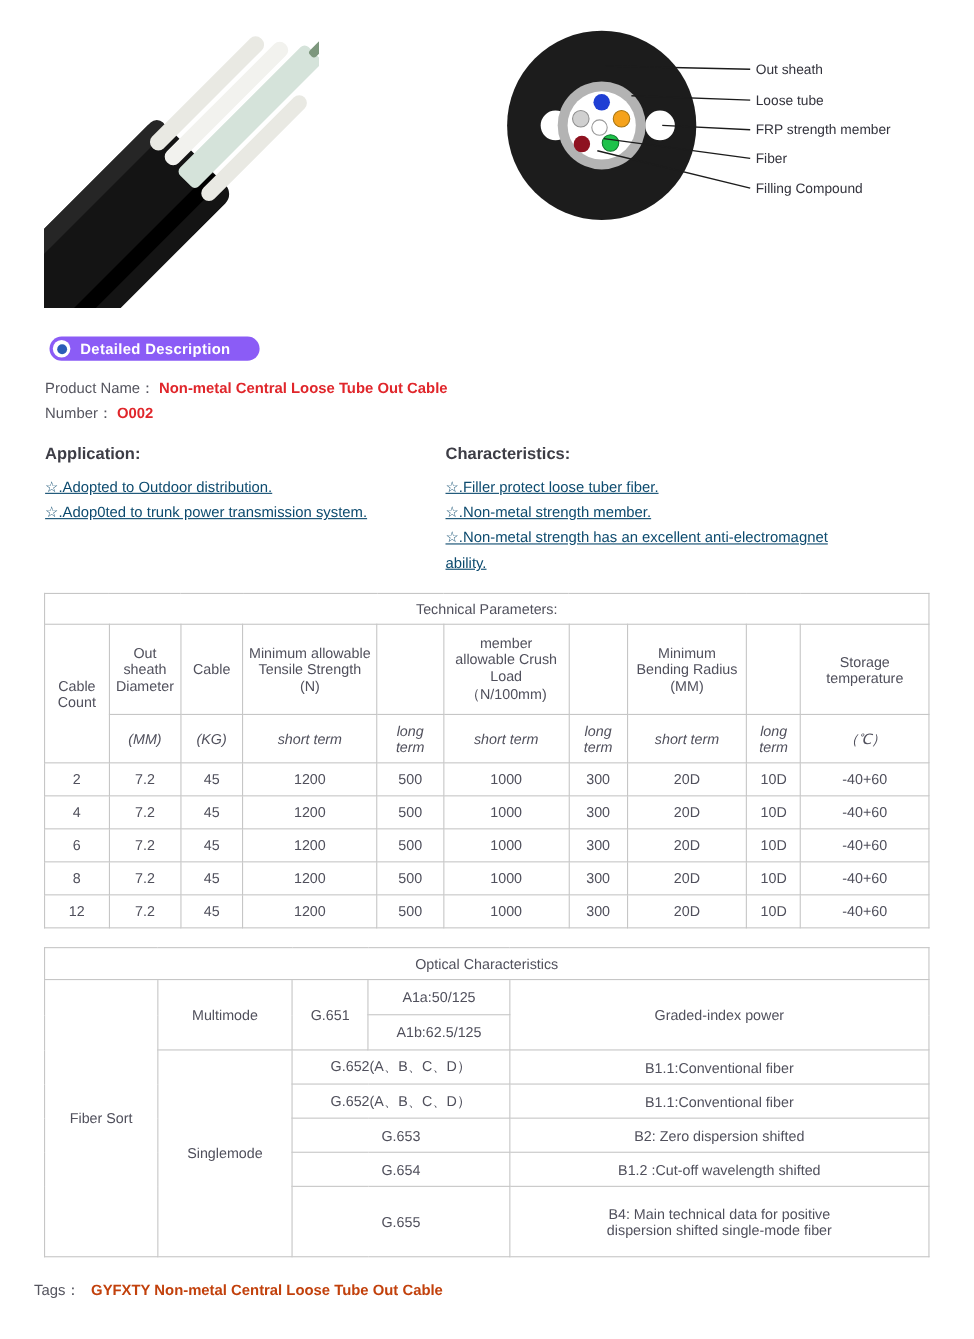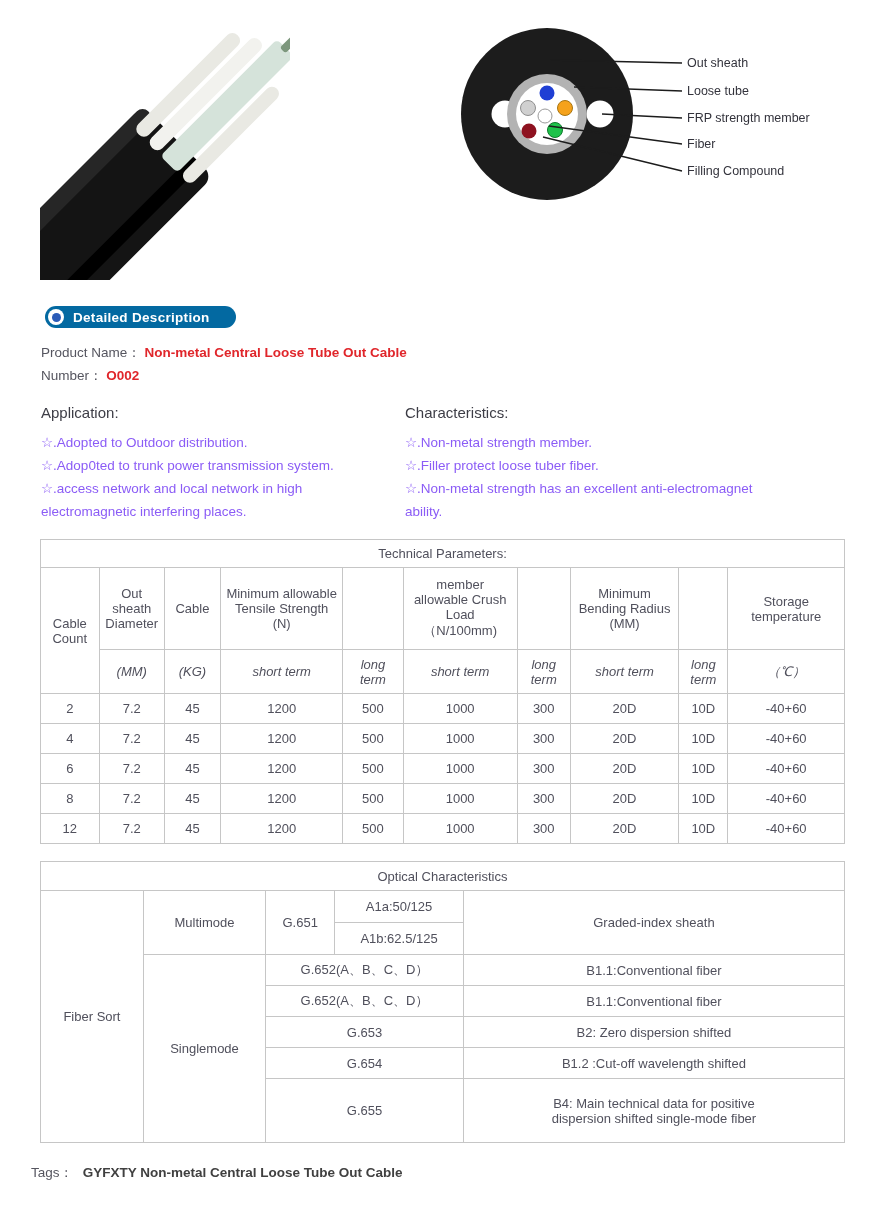--- a/index.html
+++ b/index.html
@@ -15,21 +15,21 @@
   
   .hero { position:relative; height:300px; }
   .cable-photo { position:absolute; left:40px; top:14px; }
   .cross-section { position:absolute; left:450px; top:22px; }
   .cs-label { font-size:12.5px; fill:#33333c; }
 
   
   .pill-row { margin:6px 0 0 45px; }
   .pill {
     display:inline-flex; align-items:center;
-    background:#0369a1;
+    background:#8b5cf6;
     border-radius:12px;
     height:22px; padding:0 26px 0 3px;
     border:none; cursor:pointer;
   }
   .pill-icon {
     width:16px; height:16px; border-radius:50%;
     background:#ffffff; margin-right:9px;
     display:inline-flex; align-items:center; justify-content:center;
   }
   .pill-icon::after {
@@ -40,22 +40,22 @@
 
   
   .product-info { margin:14px 0 0 41px; }
   .product-info .row { line-height:22.5px; font-size:13.5px; color:#55555f; }
   .red { color:#e0262b; font-weight:bold; }
 
   
   .two-col { display:flex; margin:17px 0 0 41px; }
   .col-left  { width:364px; }
   .col-right { width:460px; }
-  .sec-title { font-size:15px; font-weight:normal; color:#3d3d46; margin-bottom:10px; }
-  .sec-item  { font-size:13.5px; line-height:23px; white-space:pre-line; color:#8b5cf6; }
+  .sec-title { font-size:15px; font-weight:bold; color:#3d3d46; margin-bottom:10px; }
+  .sec-item  { font-size:13.5px; line-height:23px; white-space:pre-line; color:#0c4a6e;text-decoration:underline; }
 
   
   table { border-collapse:collapse; table-layout:fixed; width:805px; margin-left:40px; }
   th, td {
     border:1px solid #c6c6c6;
     font-size:13px; font-weight:normal;
     color:#50505c; text-align:center; vertical-align:middle;
     padding:3px 4px;
   }
   .tech-table { margin-top:16px; }
@@ -66,21 +66,21 @@
 
   .opt-table { margin-top:17px; }
   .opt-table .title-cell { height:29px; }
   .opt-table .mm-row td  { height:32px; }
   .opt-table .sm-row td  { height:31px; }
   .opt-table .sm-last td { height:64px; white-space:pre-line; }
 
   
   .tags { margin:21px 0 0 31px; font-size:13.5px; }
   .tags .tag-label { color:#55555f; }
-  .tags .tag-value { color:#404040; font-weight:bold; margin-left:6px; text-decoration:none; cursor:pointer; }
+  .tags .tag-value { color:#c2410c; font-weight:bold; margin-left:6px; text-decoration:none; cursor:pointer; }
 </style>
 </head>
 <body>
 
 <div class="hero">
 
   <svg class="cable-photo" width="250" height="266" viewBox="0 0 250 266">
     <g transform="translate(5,260) rotate(-45)">
       <rect x="-40" y="-50" width="228" height="100" rx="12" fill="#141414"></rect>
       <rect x="-40" y="-50" width="228" height="16" rx="8" fill="#262626"></rect>
@@ -137,27 +137,25 @@
     <span>Number：</span>
     <span class="red">O002</span>
   </div>
 </div>
 
 <div class="two-col">
   <div class="col-left">
     <div class="sec-title">Application:</div>
     <div class="sec-item">☆.Adopted to Outdoor distribution.</div>
     <div class="sec-item">☆.Adop0ted to trunk power transmission system.</div>
-    <div class="sec-item">☆.access network and local network in high
-electromagnetic interfering places.</div>
   </div>
   <div class="col-right">
     <div class="sec-title">Characteristics:</div>
+    <div class="sec-item">☆.Filler protect loose tuber fiber.</div>
     <div class="sec-item">☆.Non-metal strength member.</div>
-    <div class="sec-item">☆.Filler protect loose tuber fiber.</div>
     <div class="sec-item">☆.Non-metal strength has an excellent anti-electromagnet
 ability.</div>
   </div>
 </div>
 
 <table class="tech-table">
   <colgroup>
     <col style="width:7.3%">
       <col style="width:8.1%">
       <col style="width:7.0%">
@@ -271,21 +269,21 @@
   </colgroup>
   <tbody>
     <tr>
       <td class="title-cell" colspan="5">Optical Characteristics</td>
     </tr>
     <tr class="mm-row">
       <td rowspan="7">Fiber Sort</td>
       <td rowspan="2">Multimode</td>
       <td rowspan="2">G.651</td>
       <td>A1a:50/125</td>
-      <td rowspan="2">Graded-index sheath</td>
+      <td rowspan="2">Graded-index power</td>
     </tr>
     <tr class="mm-row">
       <td>A1b:62.5/125</td>
     </tr>
     <tr class="sm-row">
       <td rowspan="5">Singlemode</td>
       <td colspan="2">G.652(A、B、C、D）</td>
       <td>B1.1:Conventional fiber</td>
     </tr>
     <tr class="sm-row">

